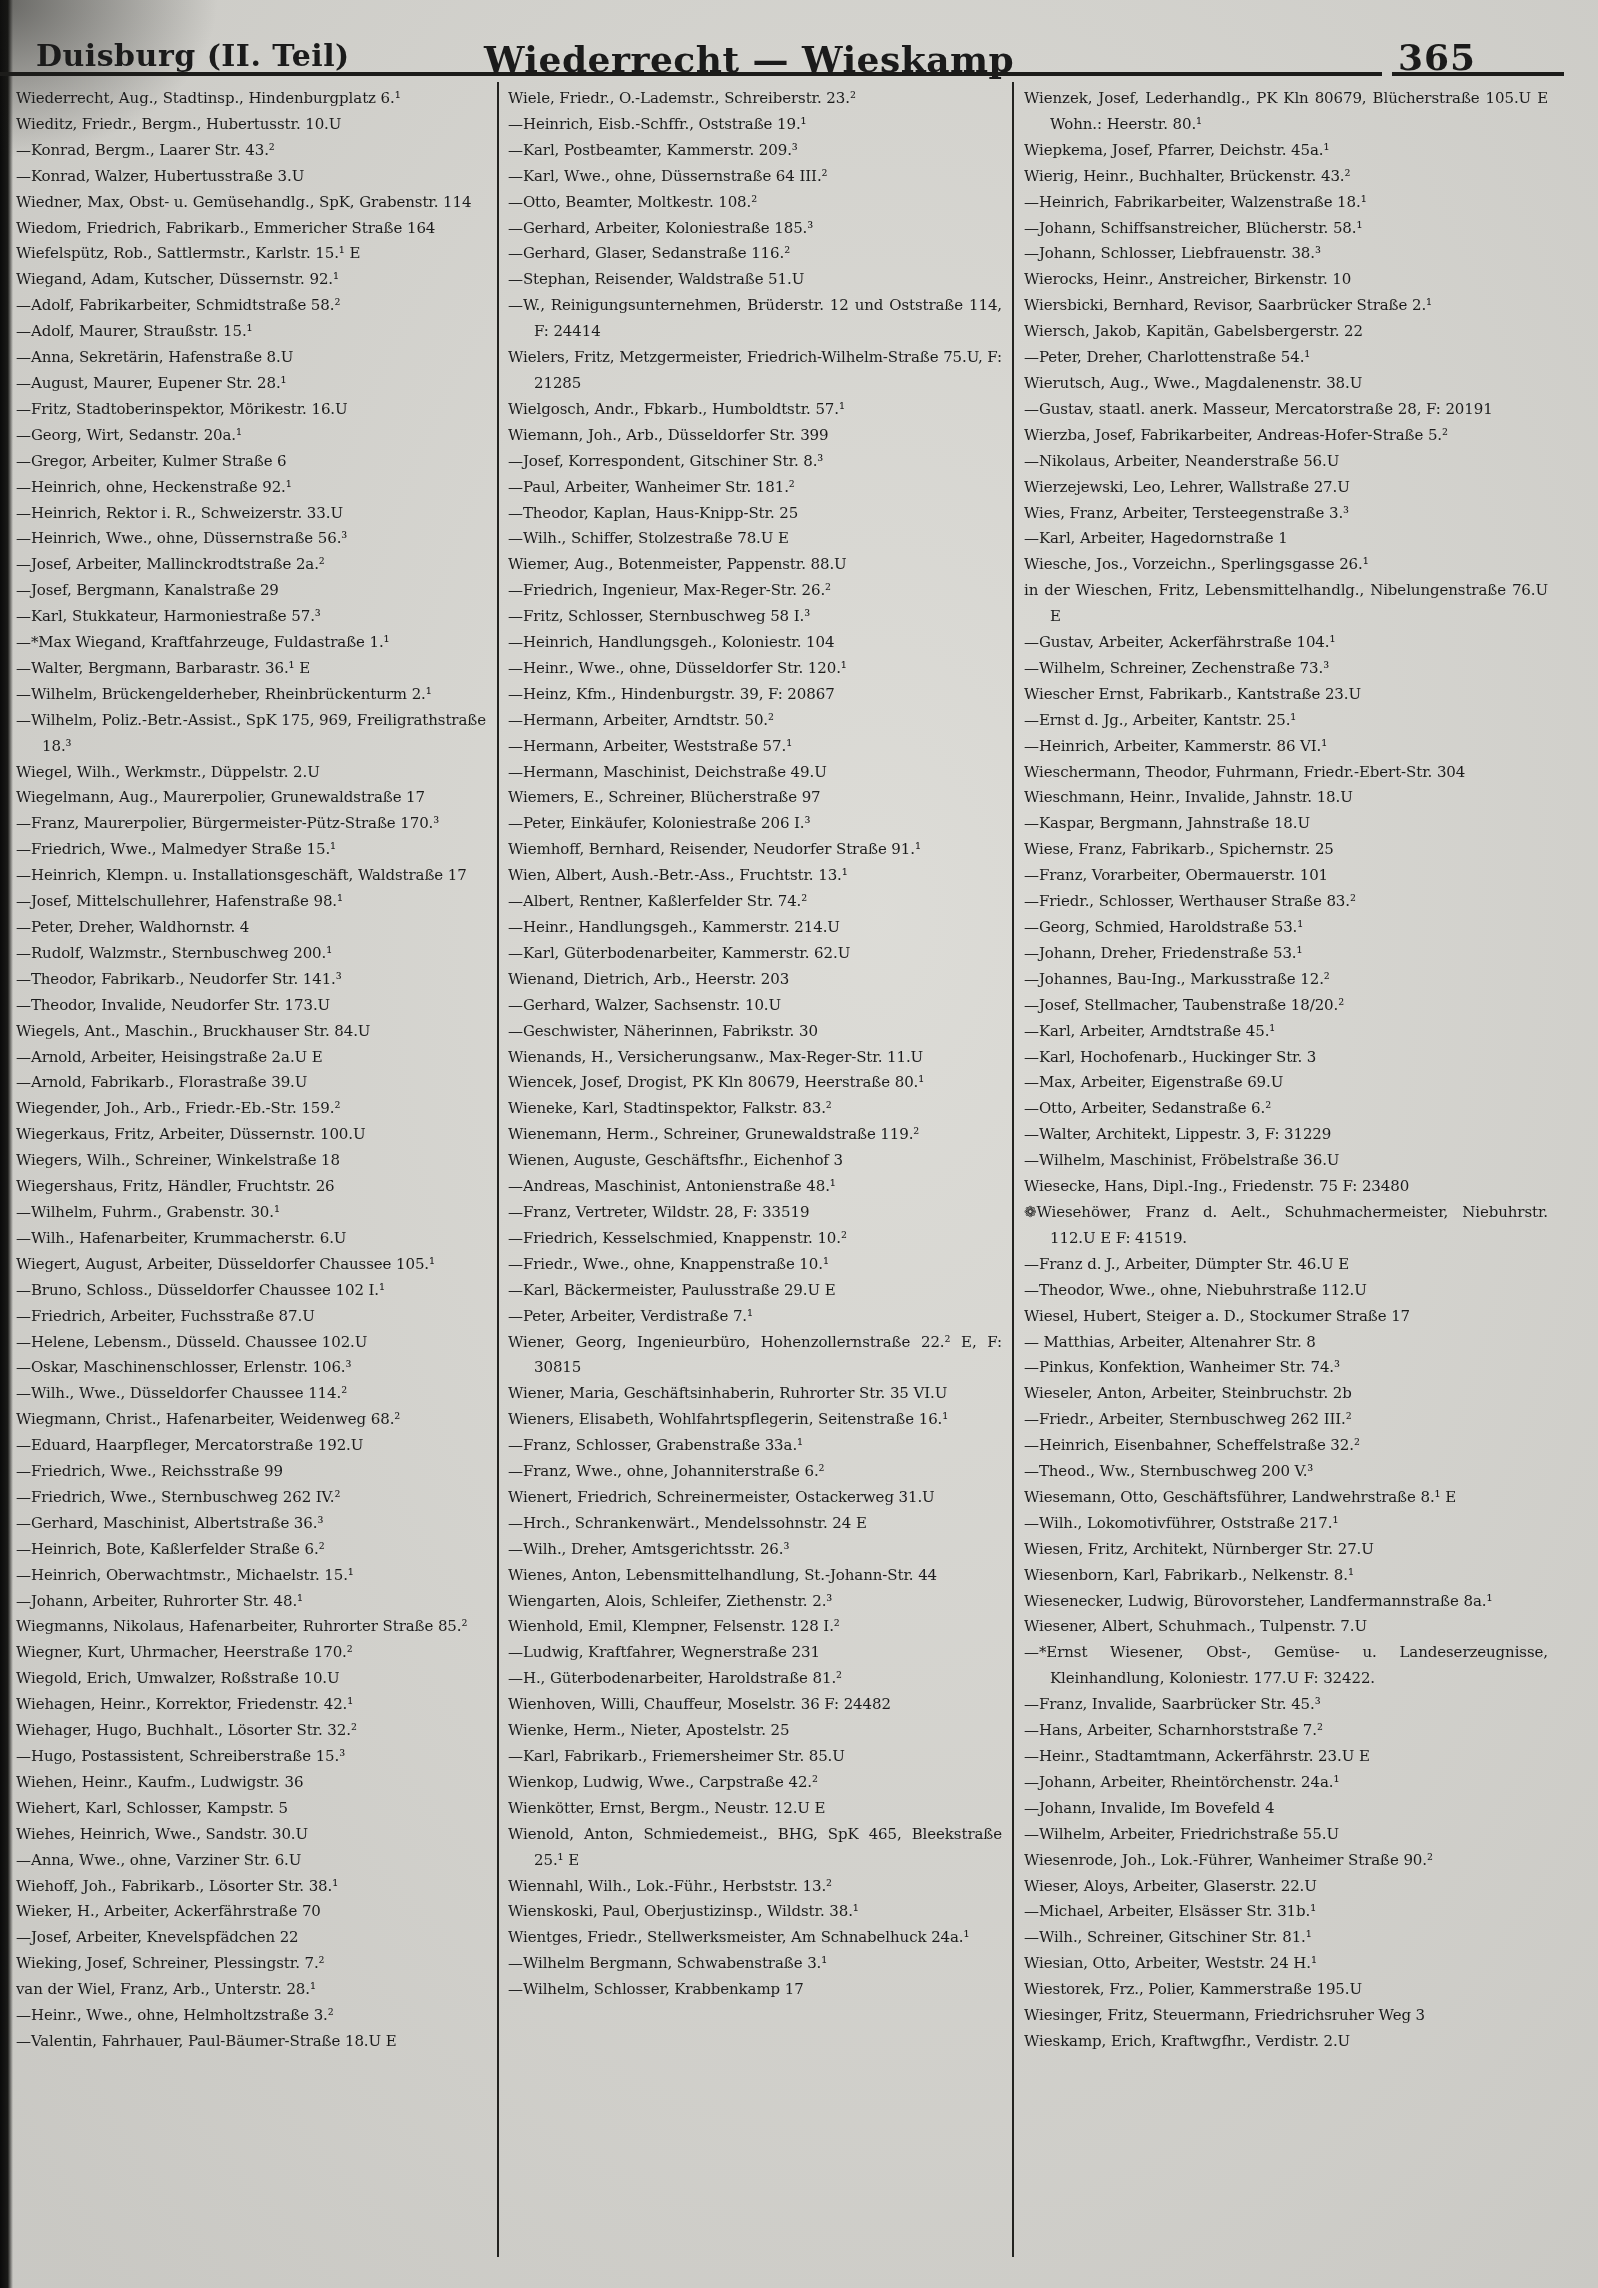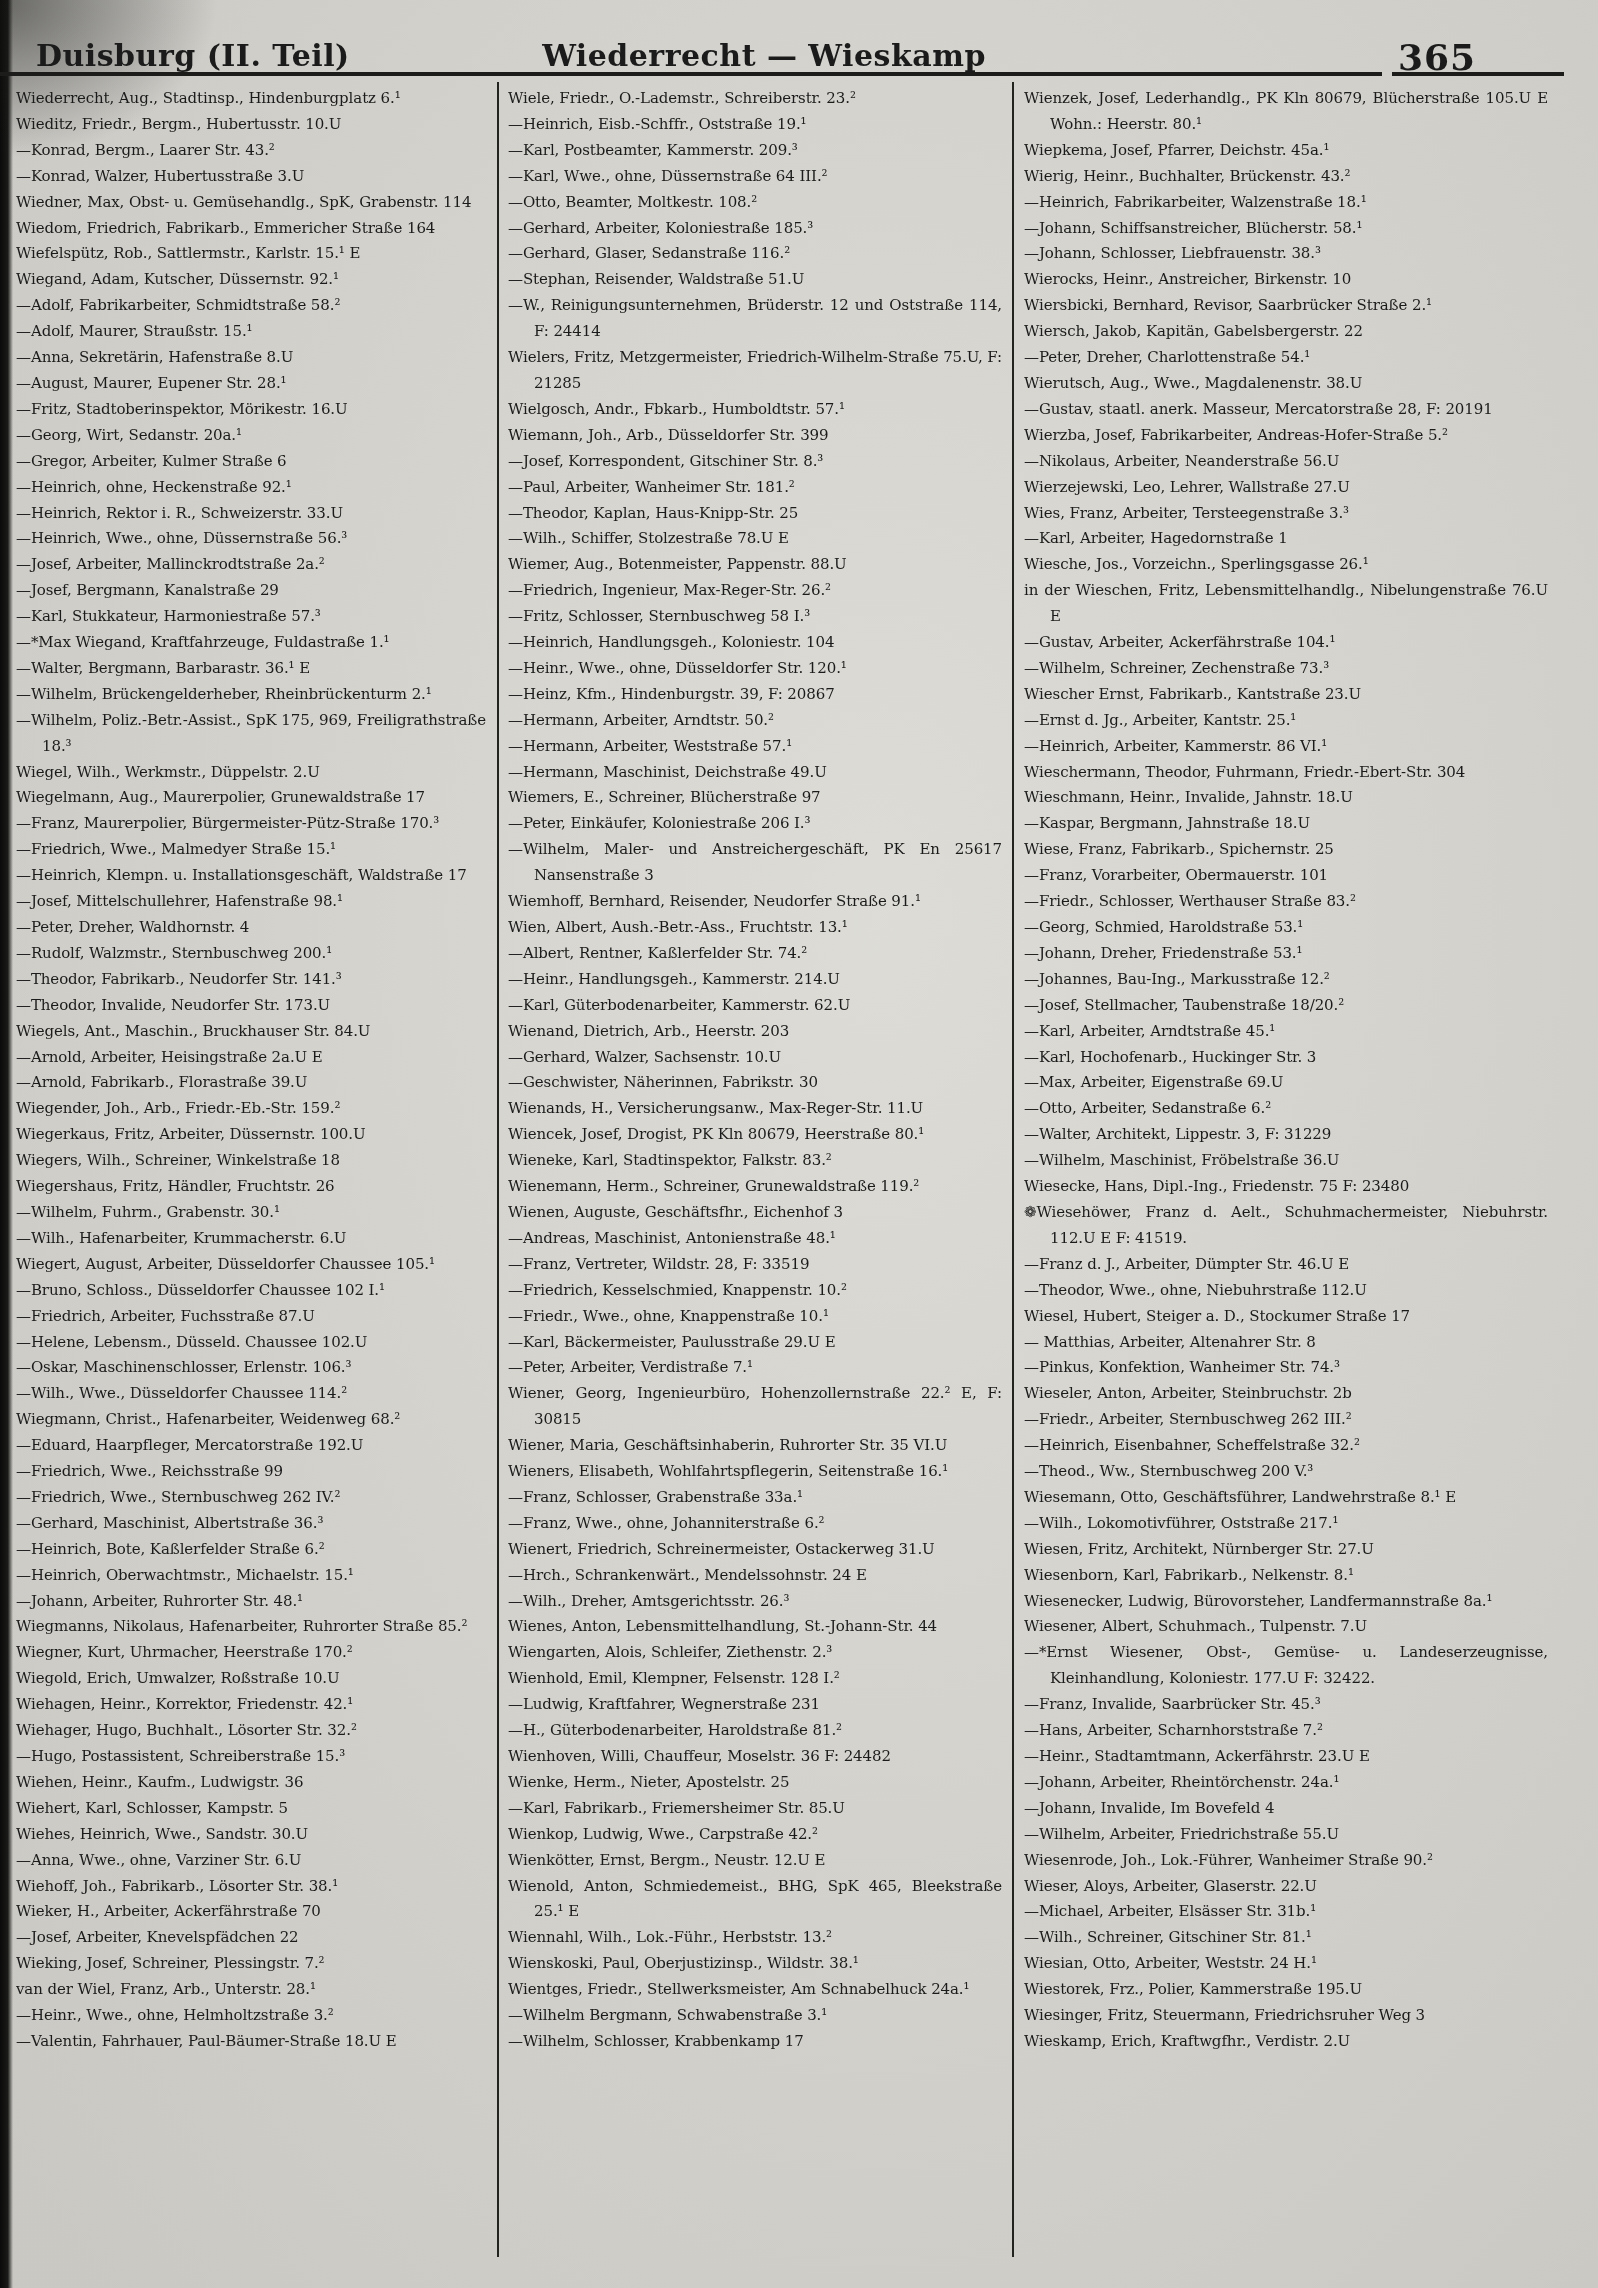--- a/index.html
+++ b/index.html
@@ -26,22 +26,22 @@
     position:absolute;inset:0;
     background:radial-gradient(ellipse at 55% 40%,rgba(255,255,250,.20),rgba(0,0,0,.05)95%);
     pointer-events:none;
   }
   header{position:absolute;left:0;top:0;width:100%;height:80px;}
   .edition{
     position:absolute;left:36px;top:38px;
     font-size:30px;font-weight:bold;letter-spacing:.5px;white-space:nowrap;
   }
   .range-header{
-    position:absolute;left:516px;top:38px;width:496px;text-align:center;
-    font-size:30px;font-weight:bold;letter-spacing:.5px;white-space:nowrap;
+    position:absolute;left:484px;top:38px;width:496px;text-align:center;
+    font-size:36px;font-weight:bold;letter-spacing:.5px;white-space:nowrap;
   }
   .page-number{
     position:absolute;left:1398px;top:36px;
     font-size:36px;font-weight:bold;letter-spacing:1px;
   }
   .rule{position:absolute;background:#1c1c1a;height:4px;top:72px;}
   .rule-a{left:0;width:1382px;}
   .rule-b{left:1392px;width:172px;}
   .vrule{position:absolute;top:82px;width:2px;height:2175px;background:#22221f;}
   .vrule-1{left:497px;}
@@ -172,21 +172,20 @@
       <p class="entry">—Friedrich, Ingenieur, Max-Reger-Str. 26.²</p>
       <p class="entry">—Fritz, Schlosser, Sternbuschweg 58 I.³</p>
       <p class="entry">—Heinrich, Handlungsgeh., Koloniestr. 104</p>
       <p class="entry">—Heinr., Wwe., ohne, Düsseldorfer Str. 120.¹</p>
       <p class="entry">—Heinz, Kfm., Hindenburgstr. 39, F: 20867</p>
       <p class="entry">—Hermann, Arbeiter, Arndtstr. 50.²</p>
       <p class="entry">—Hermann, Arbeiter, Weststraße 57.¹</p>
       <p class="entry">—Hermann, Maschinist, Deichstraße 49.U</p>
       <p class="entry">Wiemers, E., Schreiner, Blücherstraße 97</p>
       <p class="entry">—Peter, Einkäufer, Koloniestraße 206 I.³</p>
-      <p class="entry">—Wilhelm, Maler- und Anstreichergeschäft, PK En 25617 Nansenstraße 3</p>
       <p class="entry">Wiemhoff, Bernhard, Reisender, Neudorfer Straße 91.¹</p>
       <p class="entry">Wien, Albert, Aush.-Betr.-Ass., Fruchtstr. 13.¹</p>
       <p class="entry">—Albert, Rentner, Kaßlerfelder Str. 74.²</p>
       <p class="entry">—Heinr., Handlungsgeh., Kammerstr. 214.U</p>
       <p class="entry">—Karl, Güterbodenarbeiter, Kammerstr. 62.U</p>
       <p class="entry">Wienand, Dietrich, Arb., Heerstr. 203</p>
       <p class="entry">—Gerhard, Walzer, Sachsenstr. 10.U</p>
       <p class="entry">—Geschwister, Näherinnen, Fabrikstr. 30</p>
       <p class="entry">Wienands, H., Versicherungsanw., Max-Reger-Str. 11.U</p>
       <p class="entry">Wiencek, Josef, Drogist, PK Kln 80679, Heerstraße 80.¹</p>

